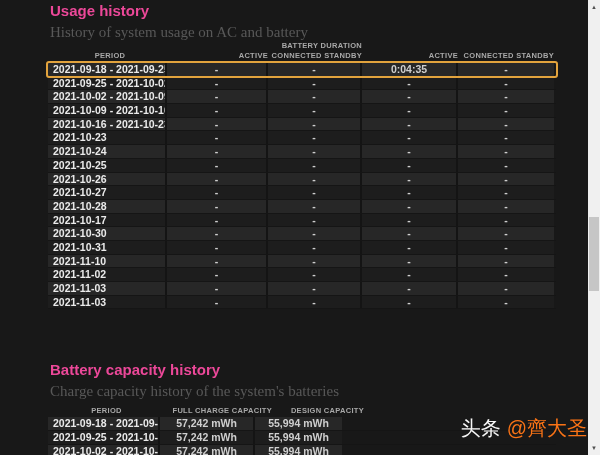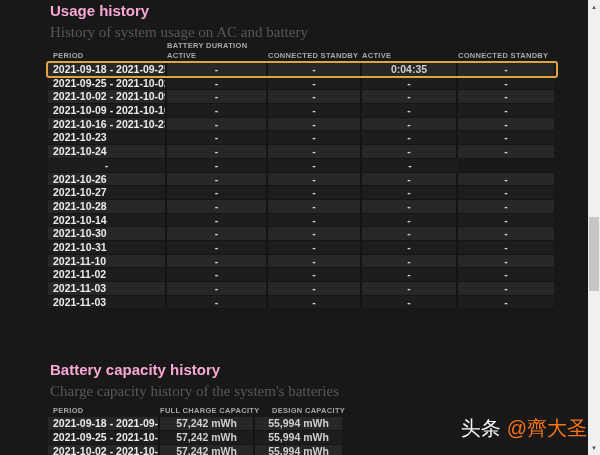--- a/index.html
+++ b/index.html
@@ -8,35 +8,35 @@
     background: #181818;
     font-family: "Liberation Sans", sans-serif;
     overflow: hidden;
     position: relative;
     -webkit-font-smoothing: antialiased;
   }
   .content { position: absolute; left: 48px; top: 0; width: 508px; }
 
   .section-title {
     font-size: 15px; line-height: 16px; font-weight: 700;
-    color: #f9a8d4; padding-left: 2px;
+    color: #ec4899; padding-left: 2px;
   }
   .section-sub {
     font-size: 15px; line-height: 10px; margin-top: 8px;
     color: #585858; padding-left: 2px; font-family: Liberation Serif, serif;
   }
 
   
   .grid { display: grid; }
   .hdr {
     color: #a8a8a8; font-size: 7.5px; font-weight: 700;
     letter-spacing: 0.3px; white-space: nowrap;
   }
-  .hdr .c { text-align: left; }
-  .hdr .l { text-align: left; padding-left: 5px; }
+  .hdr .c { text-align: right; }
+  .hdr .l { text-align: center; padding-left: 5px; }
 
   .t-row {
     position: relative;
     height: 13.7px; line-height: 13.7px;
     box-sizing: border-box;
     font-size: 10.5px; font-weight: 600;
     border-bottom: 1px solid #151515;
   }
   .t-row:nth-child(odd)  .cell { background: #272727; }
   .t-row:nth-child(even) .cell { background: #1d1d1d; }
@@ -164,20 +164,21 @@
           <div class="cell cell-val">-</div>
         </div>
         <div class="t-row">
           <div class="cell cell-period">2021-10-24</div>
           <div class="cell cell-val">-</div>
           <div class="cell cell-val">-</div>
           <div class="cell cell-val">-</div>
           <div class="cell cell-val">-</div>
         </div>
         <div class="t-row">
+          <div class="cell cell-period">2021-10-25</div>
           <div class="cell cell-val">-</div>
           <div class="cell cell-val">-</div>
           <div class="cell cell-val">-</div>
           <div class="cell cell-val">-</div>
         </div>
         <div class="t-row">
           <div class="cell cell-period">2021-10-26</div>
           <div class="cell cell-val">-</div>
           <div class="cell cell-val">-</div>
           <div class="cell cell-val">-</div>
@@ -191,21 +192,21 @@
           <div class="cell cell-val">-</div>
         </div>
         <div class="t-row">
           <div class="cell cell-period">2021-10-28</div>
           <div class="cell cell-val">-</div>
           <div class="cell cell-val">-</div>
           <div class="cell cell-val">-</div>
           <div class="cell cell-val">-</div>
         </div>
         <div class="t-row">
-          <div class="cell cell-period">2021-10-14</div>
+          <div class="cell cell-period">2021-10-17</div>
           <div class="cell cell-val">-</div>
           <div class="cell cell-val">-</div>
           <div class="cell cell-val">-</div>
           <div class="cell cell-val">-</div>
         </div>
         <div class="t-row">
           <div class="cell cell-period">2021-10-30</div>
           <div class="cell cell-val">-</div>
           <div class="cell cell-val">-</div>
           <div class="cell cell-val">-</div>

